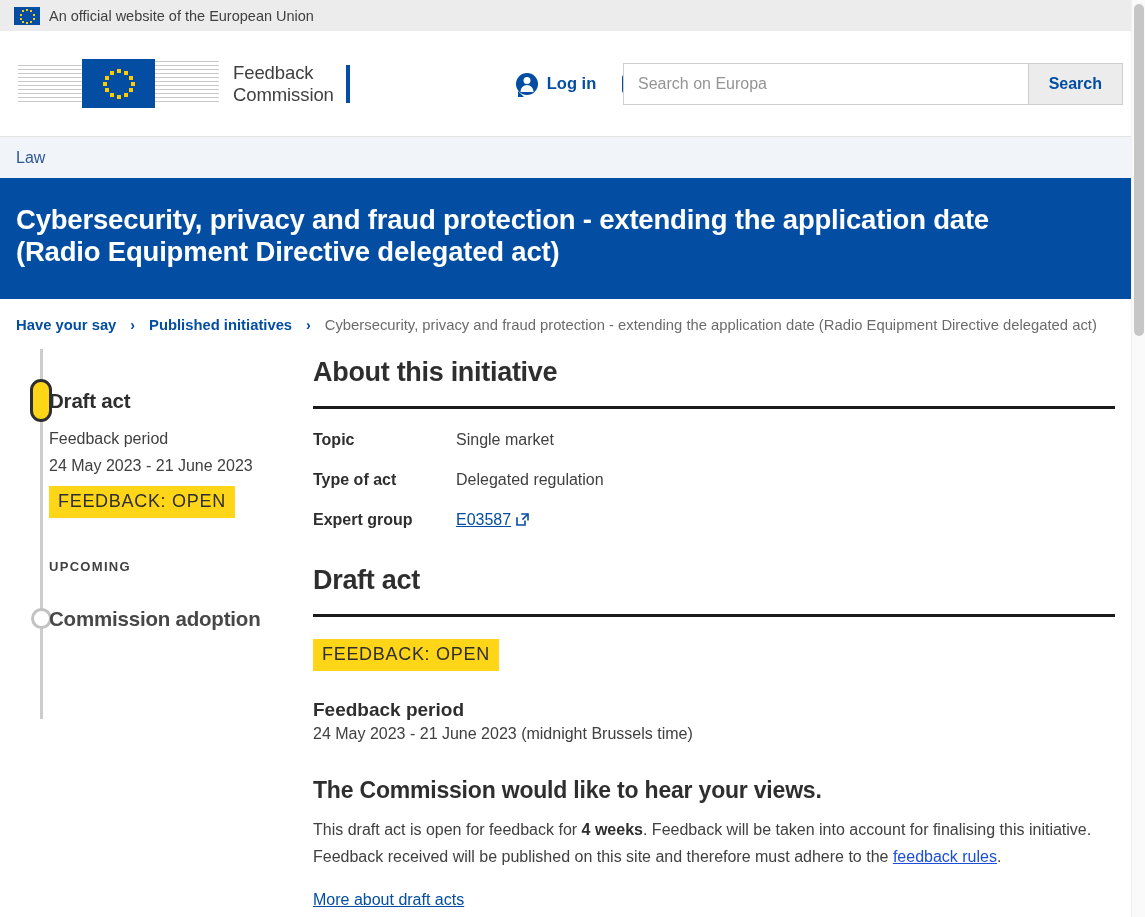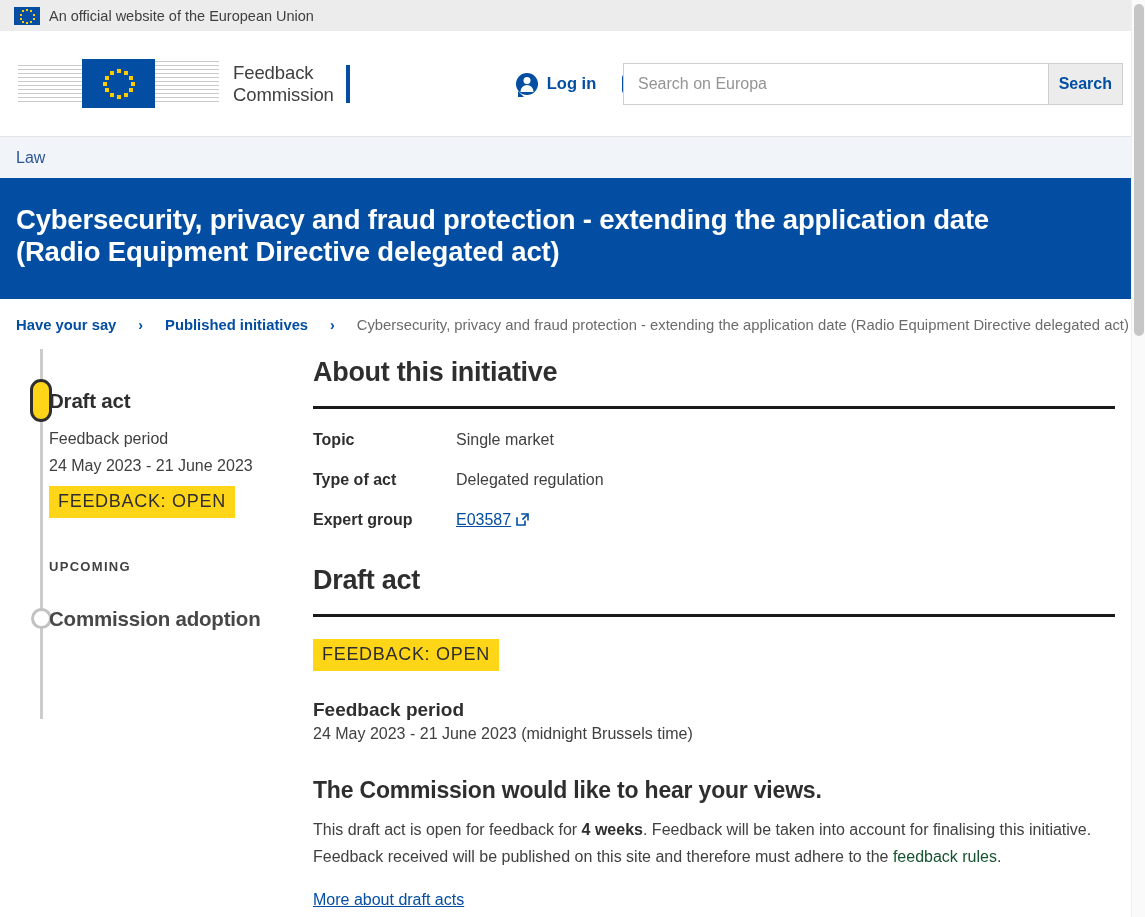--- a/index.html
+++ b/index.html
@@ -222,21 +222,21 @@
     background: #fff;
   }
   .search-input::placeholder { color: #949494; }
   .search-btn {
     border: 0;
     border-left: 1px solid #cfcfcf;
     background: #ececec;
     color: #034ea2;
     font-weight: 700;
     font-size: 16px;
-    padding: 0 10px;
+    padding: 0 20px;
     cursor: pointer;
     font-family: "Liberation Sans", sans-serif;
   }
 
   
   .law-bar {
     height: 41px;
     background: #f1f4f9;
     display: flex;
     align-items: center;
@@ -265,21 +265,21 @@
     max-width: 1040px;
   }
 
   
   .breadcrumb {
     padding: 18px 16px 16px 16px;
     font-size: 14.8px;
     display: flex;
     align-items: flex-end;
     flex-wrap: nowrap;
-    gap: 12px;
+    gap: 4px;
     white-space: nowrap;
   }
   .breadcrumb a {
     color: #034ea2;
     font-weight: 700;
     text-decoration: none;
     cursor: pointer;
   }
   .bc-sep {
     color: #034ea2;
@@ -431,21 +431,22 @@
   }
   .body-p {
     font-size: 16px;
     color: #404040;
     line-height: 1.68;
     margin: 0 0 20px 0;
     max-width: 800px;
   }
   .body-p b { color: #2e2e2e; }
   .inline-link {
-    color: #14532d;
+    color: #1d4ed8;
+    text-decoration: underline;
     cursor: pointer;
   }
   .more-link {
     font-size: 16px;
     color: #034ea2;
     text-decoration: underline;
     cursor: pointer;
     display: inline-block;
   }
 

